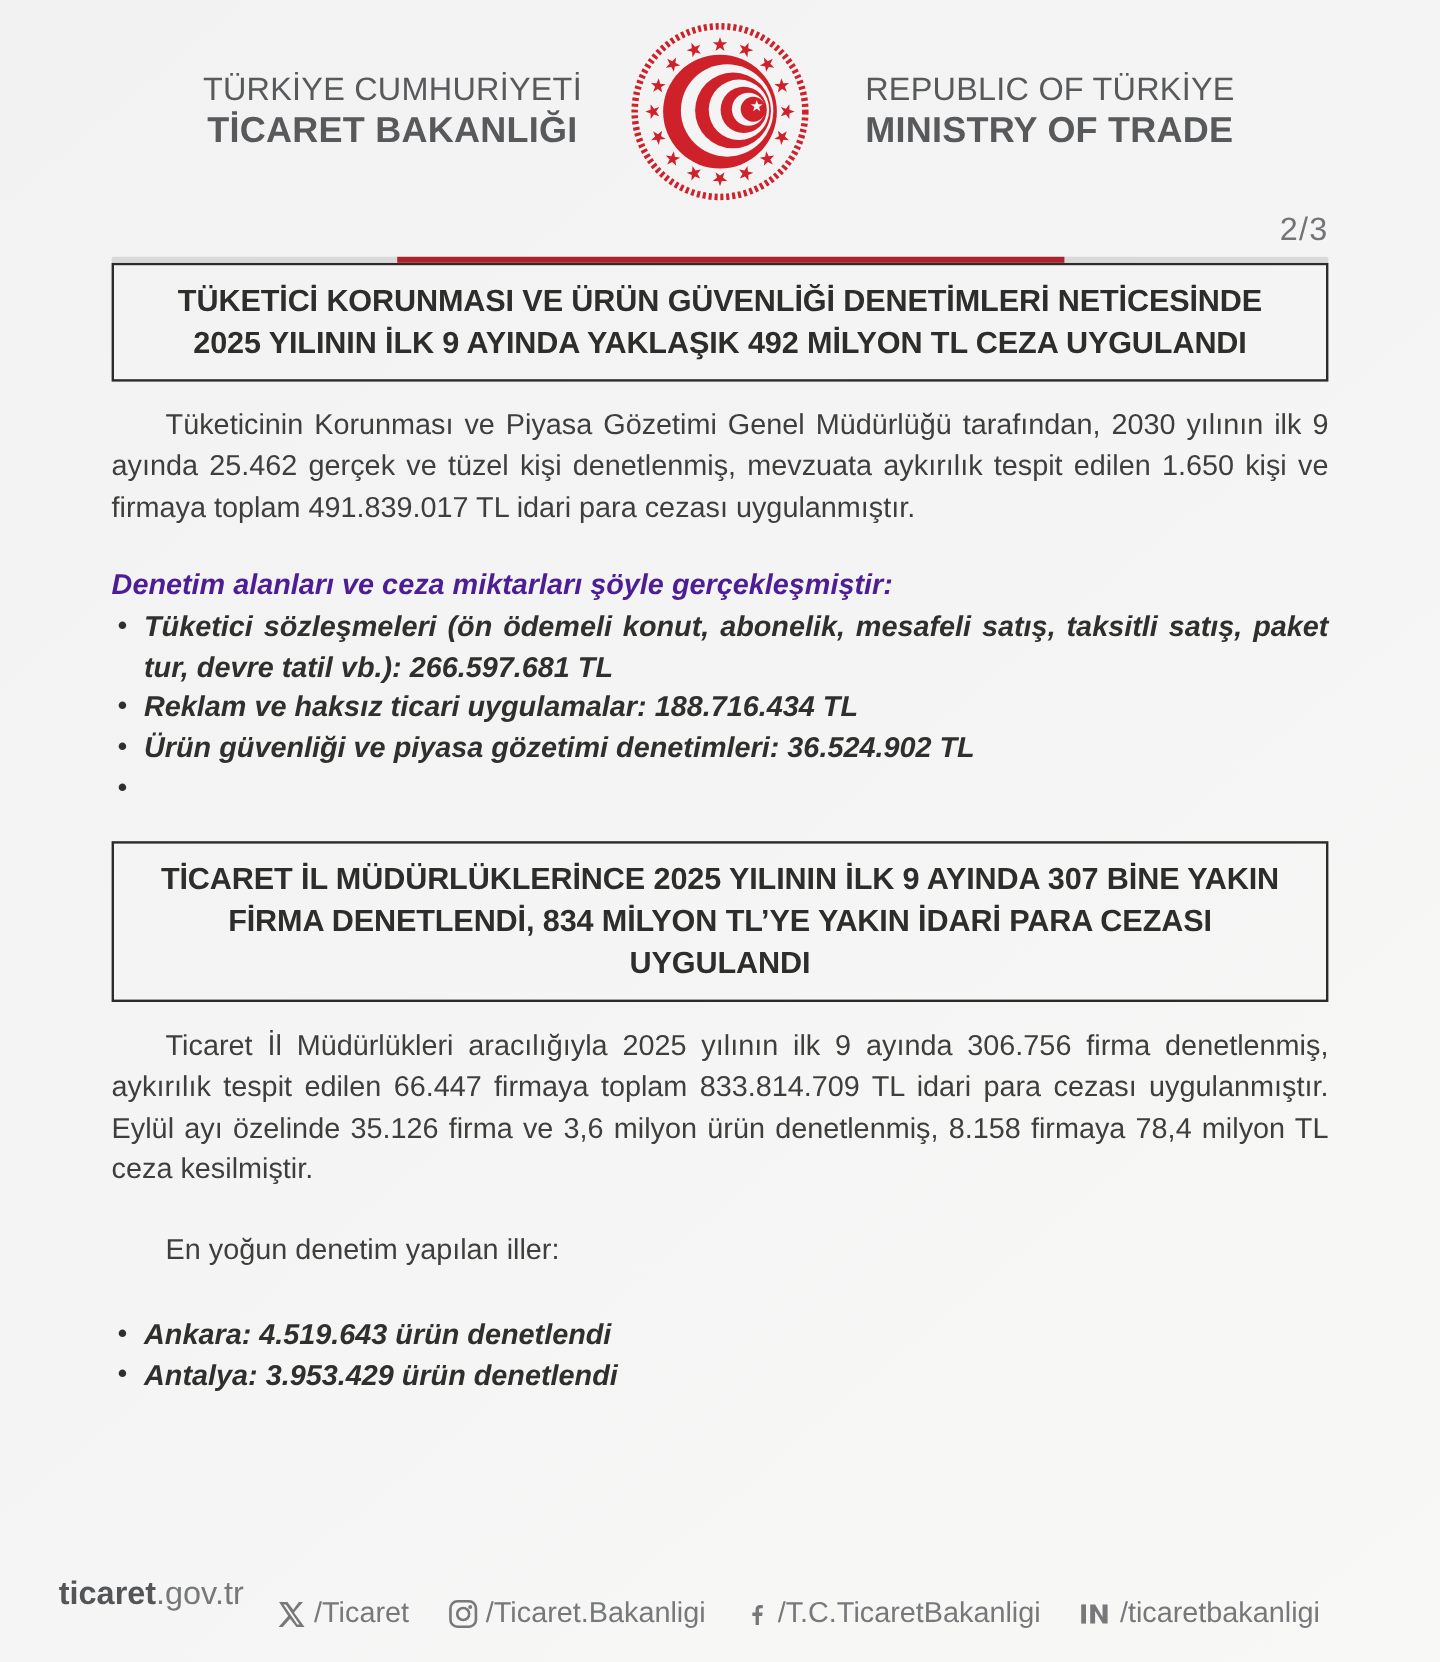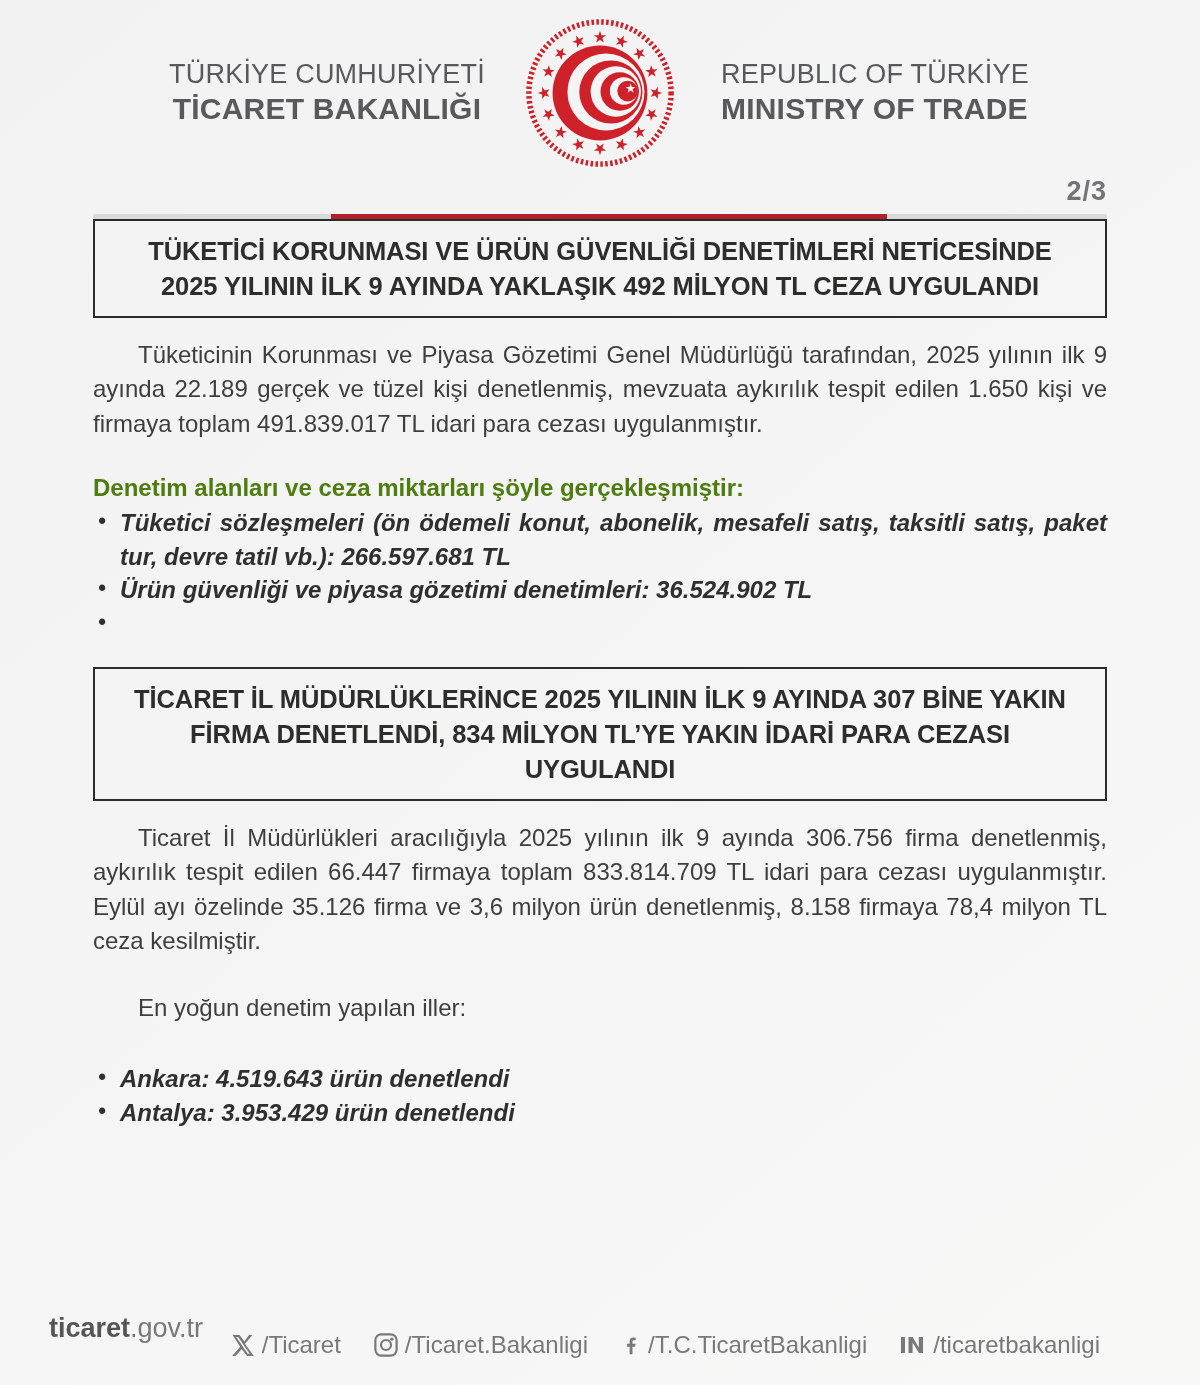--- a/index.html
+++ b/index.html
@@ -23,21 +23,21 @@
     height:158px;
   }
   .brand{color:#58595b;line-height:1.18;}
   .brand-left{text-align:center;padding-left:70px;padding-right:24px;}
   .brand-right{text-align:left;padding-left:36px;}
   .brand .l1{font-size:27px;font-weight:400;letter-spacing:.2px;}
   .brand .l2{font-size:30px;font-weight:700;letter-spacing:.2px;}
   .emblem{width:158px;height:158px;display:block;margin:0 auto;}
 
   
-  .indicator-row{text-align:right;margin-top:4px;font-weight:bold;}
+  .indicator-row{text-align:right;margin-top:4px;}
   .indicator{font-size:27px;color:#737478;letter-spacing:1px;}
   .progress{position:relative;height:5px;background:#d9d9da;margin-top:7px;border-radius:2px;}
   .progress .fill{position:absolute;left:23.5%;width:54.8%;top:0;bottom:0;background:#b02229;}
 
   
   .title-box{
     border:2.5px solid #2b2b29;
     padding:13px 26px;
     text-align:center;
   }
@@ -45,21 +45,21 @@
   .title-box h2{
     margin:0;font-size:25.5px;font-weight:700;color:#2d2d2b;
     line-height:1.36;letter-spacing:-0.1px;
   }
 
   
   .para{
     margin:20px 0 0 0;font-size:24px;line-height:1.42;color:#3e3e3d;
     text-align:justify;text-indent:45px;font-weight:400;
   }
-  .list-heading{margin:30px 0 0 0;font-size:24px;font-weight:700;color:#4d7c0f;line-height:1.4;}
+  .list-heading{margin:30px 0 0 0;font-size:24px;font-weight:700;color:#4c1d95;line-height:1.4;font-style:italic;}
   .sub-heading{margin:36px 0 0 0;font-size:24px;font-weight:400;color:#3e3e3d;text-indent:45px;}
   ul.bullets{list-style:none;margin:2px 0 0 0;padding:0;font-style:italic;}
   ul.bullets.spaced{margin-top:40px;}
   ul.bullets li{
     position:relative;padding-left:27px;min-height:34px;
     font-size:24px;font-weight:700;color:#2f2f2d;line-height:1.4;
     text-align:justify;
   }
   ul.bullets li::before{
     content:"•";position:absolute;left:5px;top:0;
@@ -139,25 +139,26 @@
     <div class="progress">
       <div class="fill"></div>
     </div>
   </div>
 
   <div class="content">
     <div class="title-box">
       <h2>TÜKETİCİ KORUNMASI VE ÜRÜN GÜVENLİĞİ DENETİMLERİ NETİCESİNDE 2025 YILININ İLK 9 AYINDA YAKLAŞIK 492 MİLYON TL CEZA UYGULANDI</h2>
     </div>
 
-    <p class="para">Tüketicinin Korunması ve Piyasa Gözetimi Genel Müdürlüğü tarafından, 2025 yılının ilk 9 ayında 22.189 gerçek ve tüzel kişi denetlenmiş, mevzuata aykırılık tespit edilen 1.650 kişi ve firmaya toplam 491.839.017 TL idari para cezası uygulanmıştır.</p>
+    <p class="para">Tüketicinin Korunması ve Piyasa Gözetimi Genel Müdürlüğü tarafından, 2030 yılının ilk 9 ayında 25.462 gerçek ve tüzel kişi denetlenmiş, mevzuata aykırılık tespit edilen 1.650 kişi ve firmaya toplam 491.839.017 TL idari para cezası uygulanmıştır.</p>
 
     <p class="list-heading">Denetim alanları ve ceza miktarları şöyle gerçekleşmiştir:</p>
     <ul class="bullets">
       <li>Tüketici sözleşmeleri (ön ödemeli konut, abonelik, mesafeli satış, taksitli satış, paket tur, devre tatil vb.): 266.597.681 TL</li>
+      <li>Reklam ve haksız ticari uygulamalar: 188.716.434 TL</li>
       <li>Ürün güvenliği ve piyasa gözetimi denetimleri: 36.524.902 TL</li>
       <li></li>
     </ul>
 
     <div class="title-box second">
       <h2>TİCARET İL MÜDÜRLÜKLERİNCE 2025 YILININ İLK 9 AYINDA 307 BİNE YAKIN FİRMA DENETLENDİ, 834 MİLYON TL’YE YAKIN İDARİ PARA CEZASI UYGULANDI</h2>
     </div>
 
     <p class="para">Ticaret İl Müdürlükleri aracılığıyla 2025 yılının ilk 9 ayında 306.756 firma denetlenmiş, aykırılık tespit edilen 66.447 firmaya toplam 833.814.709 TL idari para cezası uygulanmıştır. Eylül ayı özelinde 35.126 firma ve 3,6 milyon ürün denetlenmiş, 8.158 firmaya 78,4 milyon TL ceza kesilmiştir.</p>
 

